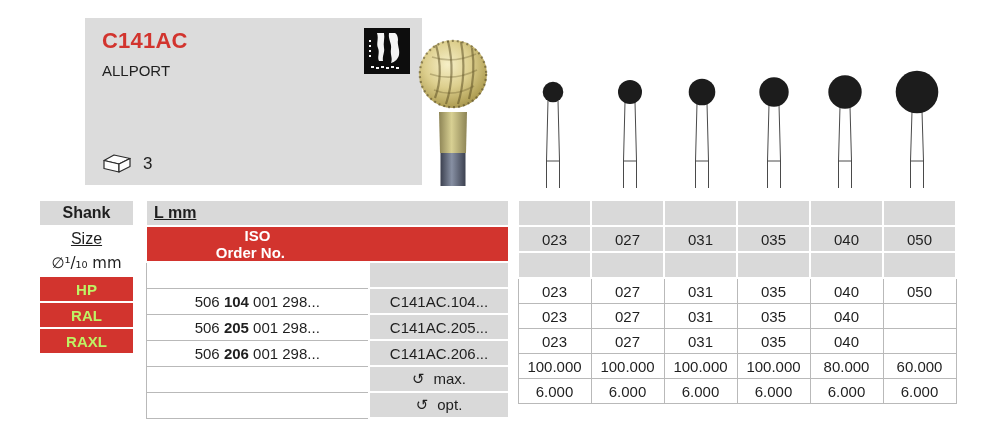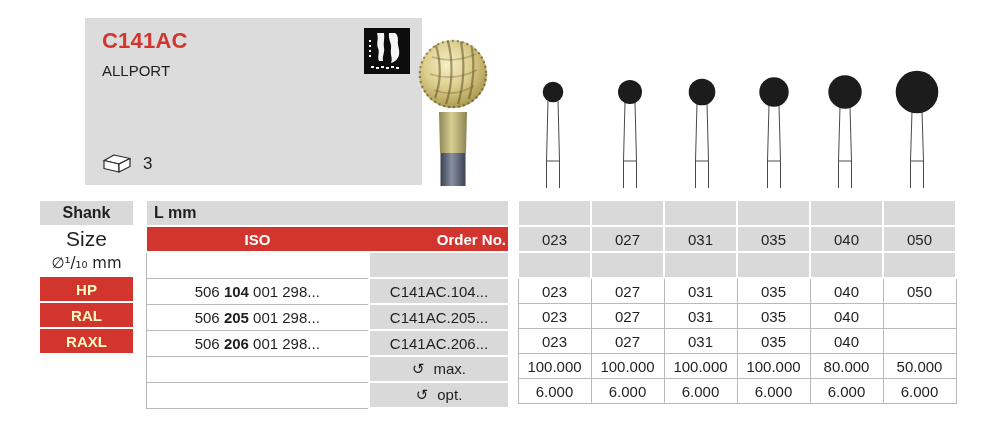--- a/index.html
+++ b/index.html
@@ -21,28 +21,28 @@
   
   table{border-collapse:collapse;table-layout:fixed;}
   td{padding:0;height:24px;font-size:15px;text-align:center;white-space:nowrap;vertical-align:middle;}
   .tblA{position:absolute;left:38px;top:199px;width:97px;}
   .tblB{position:absolute;left:145px;top:199px;width:363px;}
   .tblC{position:absolute;left:517px;top:199px;width:439px;}
 
   td.g{background:#d9d9d9;border:2px solid #ffffff;}
   td.w{background:#ffffff;border:1px solid #b9b9b9;}
   td.plain{background:transparent;border:none;}
-  td.red{background:#d2342e;border:2px solid #ffffff;color:#fef9c3;font-weight:bold;}
+  td.red{background:#d2342e;border:2px solid #ffffff;color:#bef264;font-weight:bold;}
   td.redbar{background:#d2342e;border:2px solid #ffffff;padding:0;}
-  .redbar-flex{display:flex;color:#fff;font-weight:bold;font-size:15px;}
+  .redbar-flex{display:flex;color:#fff;font-weight:bold;font-size:15px;flex-direction:column;}
   .redbar-flex .c-iso{width:221px;text-align:center;}
   .redbar-flex .c-ord{width:138px;text-align:right;}
 
   td.corner{font-weight:bold;font-size:16px;}
-  td.lmm{text-align:left;padding-left:7px;font-weight:bold;font-size:16px;}
+  td.lmm{text-align:left;padding-left:7px;font-weight:bold;font-size:16px;text-decoration:underline;}
   td.ordv{font-weight:normal;}
   .djv{font-family:"DejaVu Sans",sans-serif;margin-top:6px;}
   .iso-b{font-weight:bold;margin-top:47px;}
   .speed-icon{font-family:"DejaVu Sans",sans-serif;margin-right:9px;font-size:15px;}
 </style>
 </head>
 <body>
 
 <div class="page">
 
@@ -138,21 +138,21 @@
         <circle cx="397" cy="37" r="21.3" fill="#1c1c1c"></circle>
       </g>
     </svg>
 
   <table class="tblA">
     <tbody>
         <tr>
           <td class="g corner">Shank</td>
         </tr>
     <tr>
-          <td class="plain" style="font-size:21px;">Size</td>
+          <td class="plain" style="font-size:16px;text-decoration:underline;">Size</td>
         </tr>
     <tr>
           <td class="plain djv">∅¹/₁₀ mm</td>
         </tr>
     <tr>
           <td class="red">HP</td>
         </tr>
     <tr>
           <td class="red">RAL</td>
         </tr>
@@ -263,21 +263,21 @@
       <td class="w">035</td>
       <td class="w">040</td>
       <td class="w"></td>
     </tr>
     <tr>
       <td class="w">100.000</td>
       <td class="w">100.000</td>
       <td class="w">100.000</td>
       <td class="w">100.000</td>
       <td class="w">80.000</td>
-      <td class="w">50.000</td>
+      <td class="w">60.000</td>
     </tr>
     <tr>
       <td class="w">6.000</td>
       <td class="w">6.000</td>
       <td class="w">6.000</td>
       <td class="w">6.000</td>
       <td class="w">6.000</td>
       <td class="w">6.000</td>
     </tr>
   </tbody>

